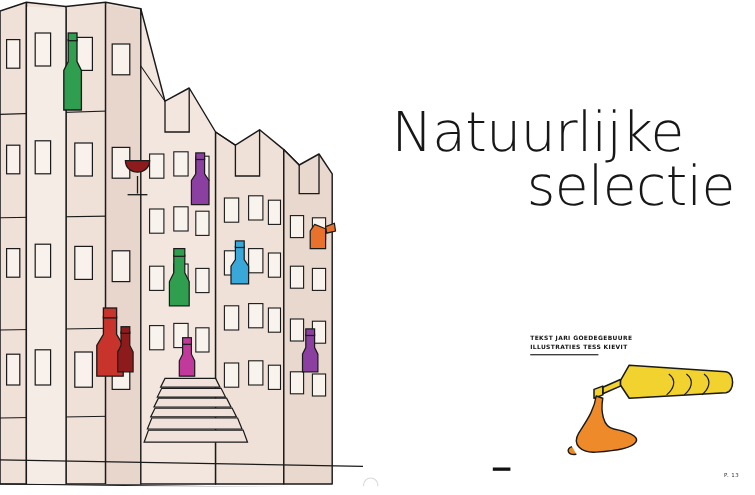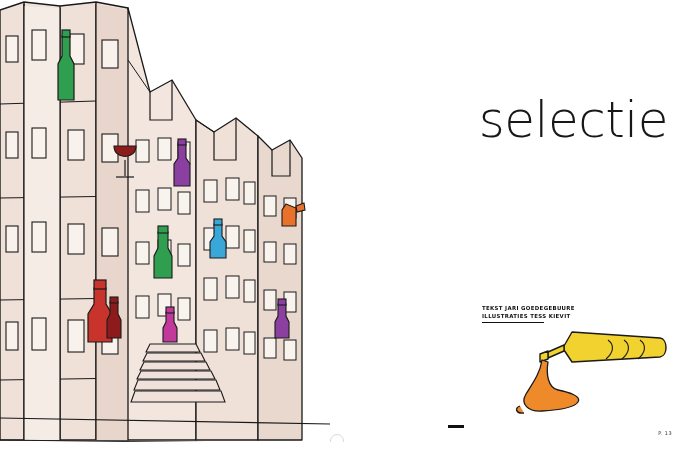--- a/index.html
+++ b/index.html
@@ -298,20 +298,21 @@
 
       <g stroke="#1a1a1a" stroke-width="1.1">
         <path d="M278 304 L286 304 L286 316 L289 322 L289 338 L275 338 L275 322 L278 316 Z" fill="#8b3fa0"></path>
         <rect x="278" y="299" width="8" height="6" fill="#8b3fa0"></rect>
       </g>
     </svg>
   </div>
 
   <div class="editorial">
     <h1 class="headline">
+      <span class="l1">Natuurlijke</span>
       <span class="l2">selectie</span>
     </h1>
 
 
     <div class="credits">
       <div>TEKST JARI GOEDEGEBUURE</div>
       <div>ILLUSTRATIES TESS KIEVIT</div>
       <div class="rule"></div>
     </div>
   </div>

